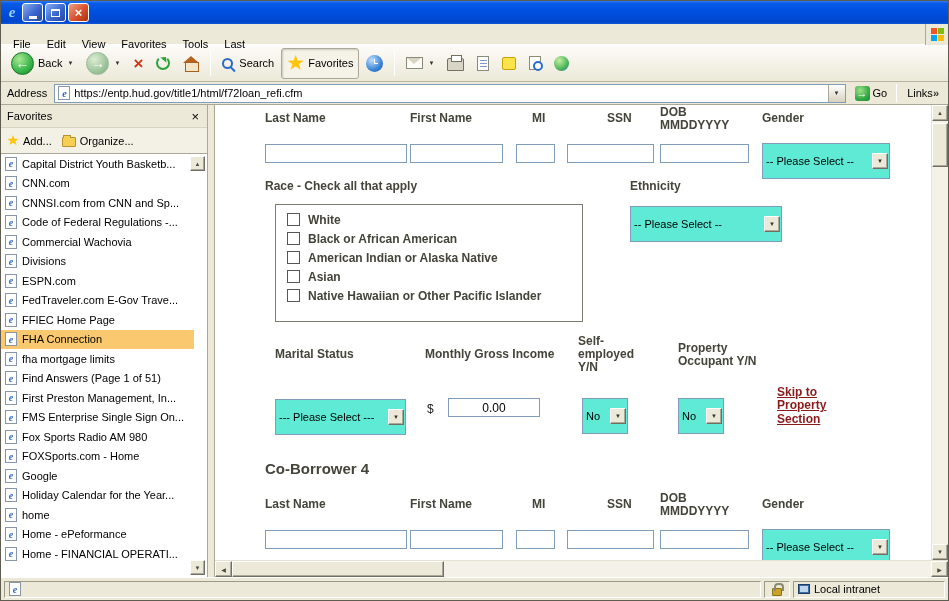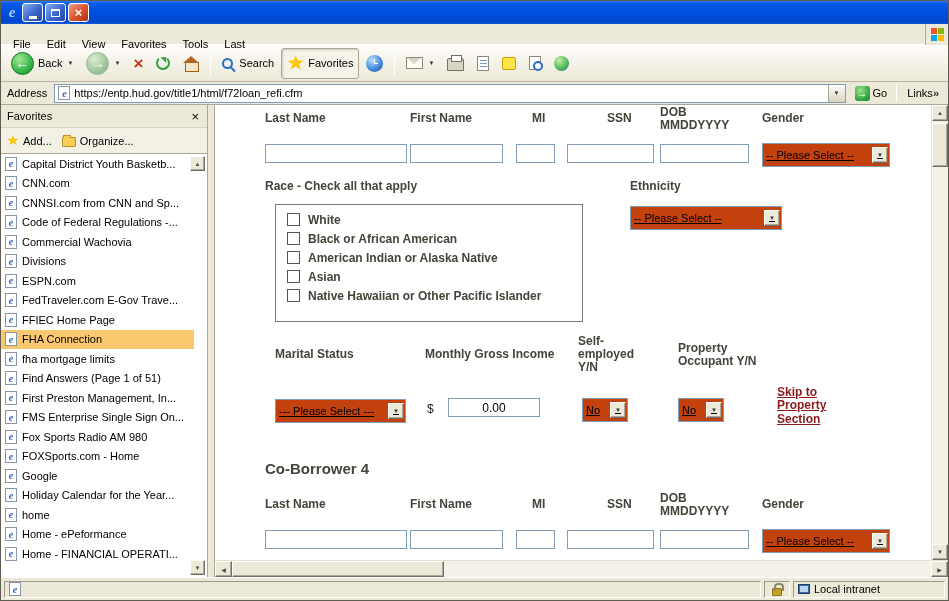--- a/index.html
+++ b/index.html
@@ -122,22 +122,22 @@
     font-size:6px; color:#4a4a42; }
   .fav-scroll-up { top:2px; } .fav-scroll-down { bottom:2px; }
   .splitter { width:7px; background:#ECE9D8; border-right:1px solid #ACA899; }
   .content-col { flex:1; display:flex; flex-direction:column; }
   .content-row { flex:1; display:flex; }
   
   .form-canvas { flex:1; position:relative; background:#fff; overflow:hidden; }
   .form-label { position:absolute; font-size:12px; font-weight:bold; color: var(--label-text,#45443a); line-height:1.1; }
   .text-input { position:absolute; height:19px; border:1px solid #7f9db9; background:#fff;
     font-family:"Liberation Sans",sans-serif; font-size:12px; padding:1px 3px; }
-  .xp-select { position:absolute; height:24px; border:1px solid #7f9db9; background:#c2410c;
-    display:flex; align-items:center; font-size:11px; color:#000; cursor:default;text-decoration:underline; }
+  .xp-select { position:absolute; height:36px; border:1px solid #7f9db9; background:#5eead4;
+    display:flex; align-items:center; font-size:11px; color:#000; cursor:default; }
   .xp-select .sel-text { flex:1; padding-left:3px; white-space:nowrap; overflow:hidden; }
   .xp-select .sel-btn { width:16px; height:16px; margin:1px; background:#ECE9D8;
     border:1px solid #fff; border-right-color:#716f64; border-bottom-color:#716f64;
     box-shadow: inset -1px -1px 0 #aca899; display:flex; align-items:center; justify-content:center;
     font-size:6px; color:#333; flex:0 0 16px; }
   .name-row { position:absolute; left:0; width:716px; height:60px; }
   .nr-lbl-last{left:50px;top:6px;} .nr-lbl-first{left:195px;top:6px;} .nr-lbl-mi{left:317px;top:6px;}
   .nr-lbl-ssn{left:352px;top:6px;margin-left:40px;} .nr-lbl-dob{left:445px;top:0;width:78px;} .nr-lbl-gender{left:547px;top:6px;}
   .nr-in-last{left:50px;top:38px;width:142px;} .nr-in-first{left:195px;top:38px;width:93px;}
   .nr-in-mi{left:301px;top:38px;width:39px;} .nr-in-ssn{left:352px;top:38px;width:87px;}

